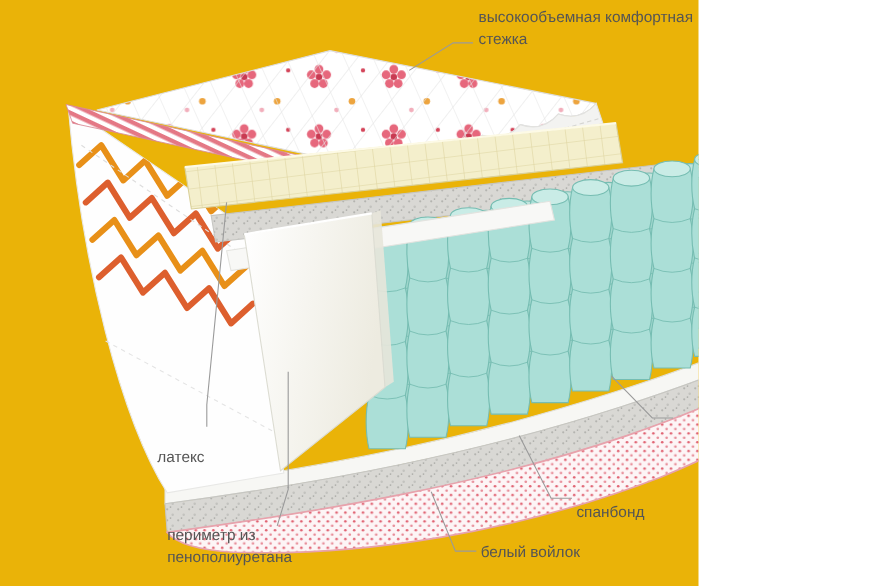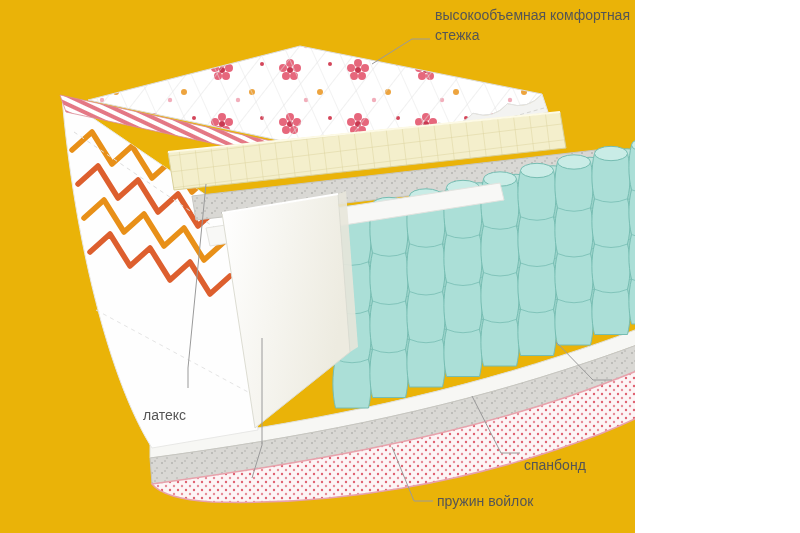--- a/index.html
+++ b/index.html
@@ -330,16 +330,18 @@
       <polyline points="252,478 262,445 262,338"></polyline>
       <polyline points="433,501 414,501 392,447"></polyline>
       <polyline points="520,453 501,453 472,396"></polyline>
       <polyline points="612,380 593,380 556,342"></polyline>
     </g>
   </svg>
 
   <div class="label" style="left:435px;top:6px;">высокообъемная комфортная
 стежка</div>
   <div class="label" style="left:143px;top:388px;margin-top:18px;">латекс</div>
-  <div class="label" style="left:437px;top:492px;">пружин войлок</div>
+  <div class="label" style="left:152px;top:477px;">периметр из
+пенополиуретана</div>
+  <div class="label" style="left:437px;top:492px;">белый войлок</div>
   <div class="label" style="left:524px;top:456px;">спанбонд</div>
 
 </div>
 
 </body></html>

